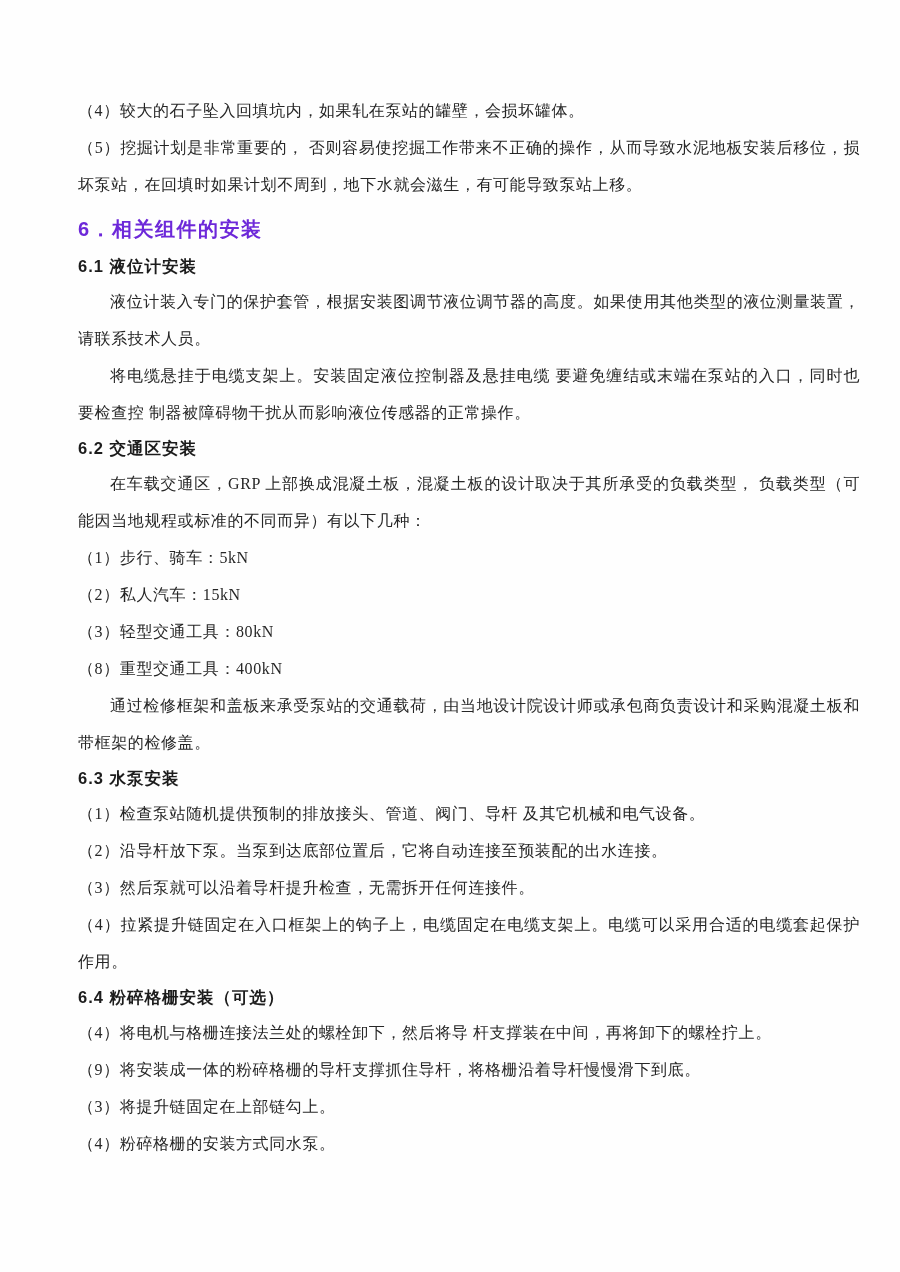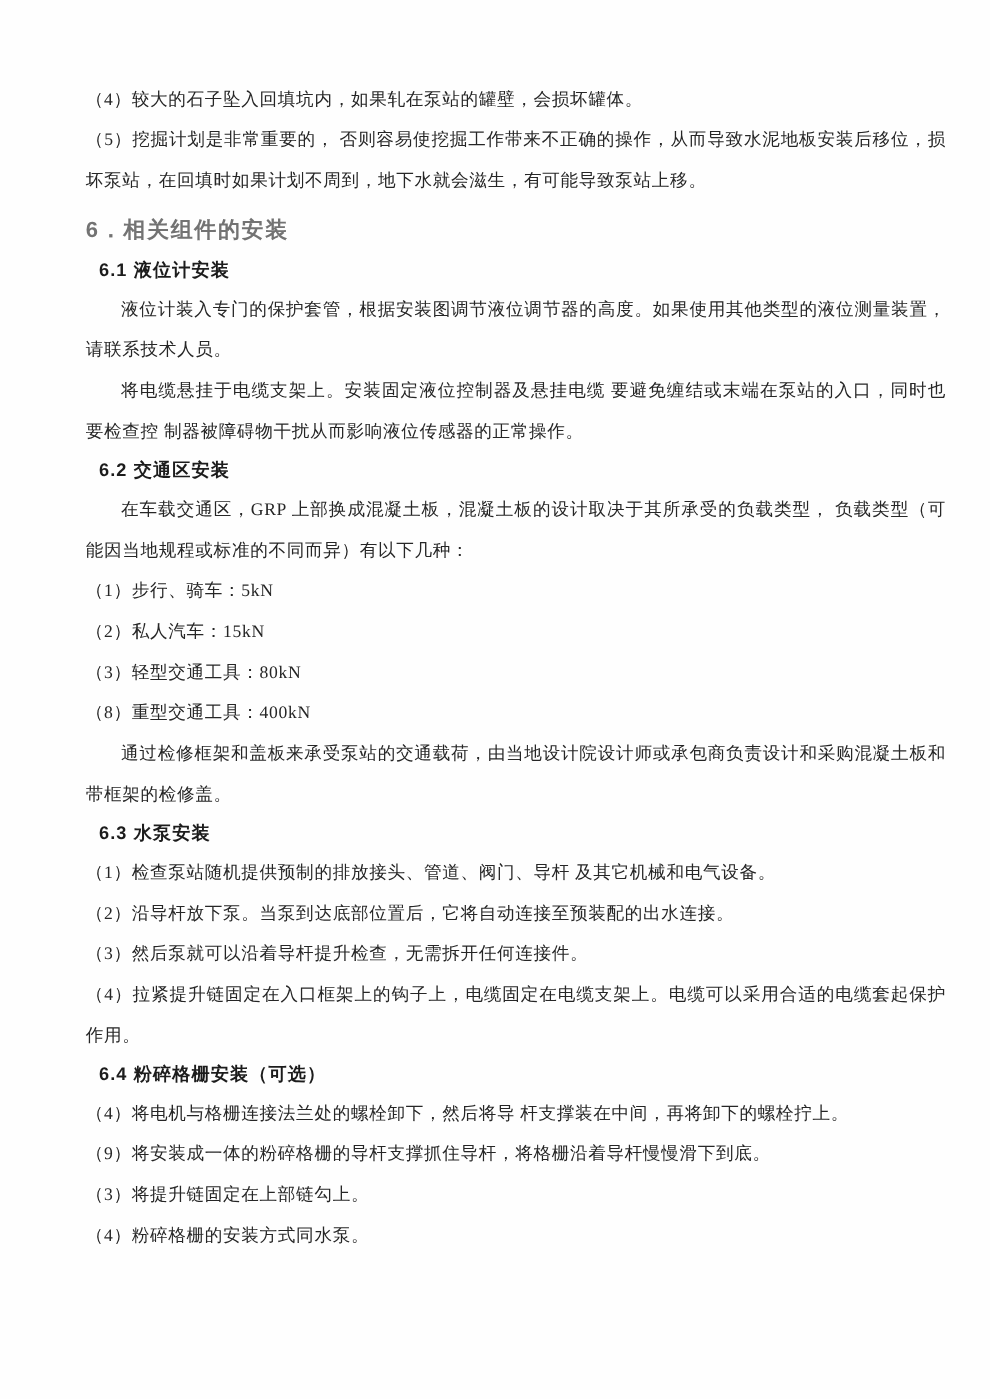--- a/index.html
+++ b/index.html
@@ -7,21 +7,21 @@
     padding: 0;
     background: #ffffff;
   }
   .page {
     position: relative;
     width: 900px;
     height: 1272px;
     margin: 0 auto;
     background: #fefefe;
     box-sizing: border-box;
-    padding: 72px 40px 0 78px;
+    padding: 92px 40px 0 78px;
     color: #262626;
     font-family: "Liberation Serif", "DejaVu Serif", serif;
     overflow: hidden;
   }
   .block {
     font-size: 16px;
     line-height: 37px;
     letter-spacing: 0.6px;
     text-align: justify;
     margin: 0;
@@ -32,29 +32,29 @@
   .item {
     text-indent: 0;
   }
   .chapter {
     font-family: "Liberation Sans", "DejaVu Sans", sans-serif;
     font-weight: bold;
     font-size: 20px;
     line-height: 28px;
     letter-spacing: 1.5px;
     margin: 12px 0 10px 0;
-    color: #737373;
+    color: #6d28d9;
   }
   .section-h {
     font-family: "Liberation Sans", "DejaVu Sans", sans-serif;
     font-weight: bold;
     font-size: 16.5px;
     line-height: 26px;
     letter-spacing: 1px;
-    margin: 4px 0 4px 12px;
+    margin: 4px 0 4px 0;
     color: #1c1c1c;
   }
 </style>
 </head>
 <body>
 
 <div class="page">
   <div>
       <div class="block item">（4）较大的石子坠入回填坑内，如果轧在泵站的罐壁，会损坏罐体。</div>
       <div class="block item">（5）挖掘计划是非常重要的， 否则容易使挖掘工作带来不正确的操作，从而导致水泥地板安装后移位，损坏泵站，在回填时如果计划不周到，地下水就会滋生，有可能导致泵站上移。</div>

